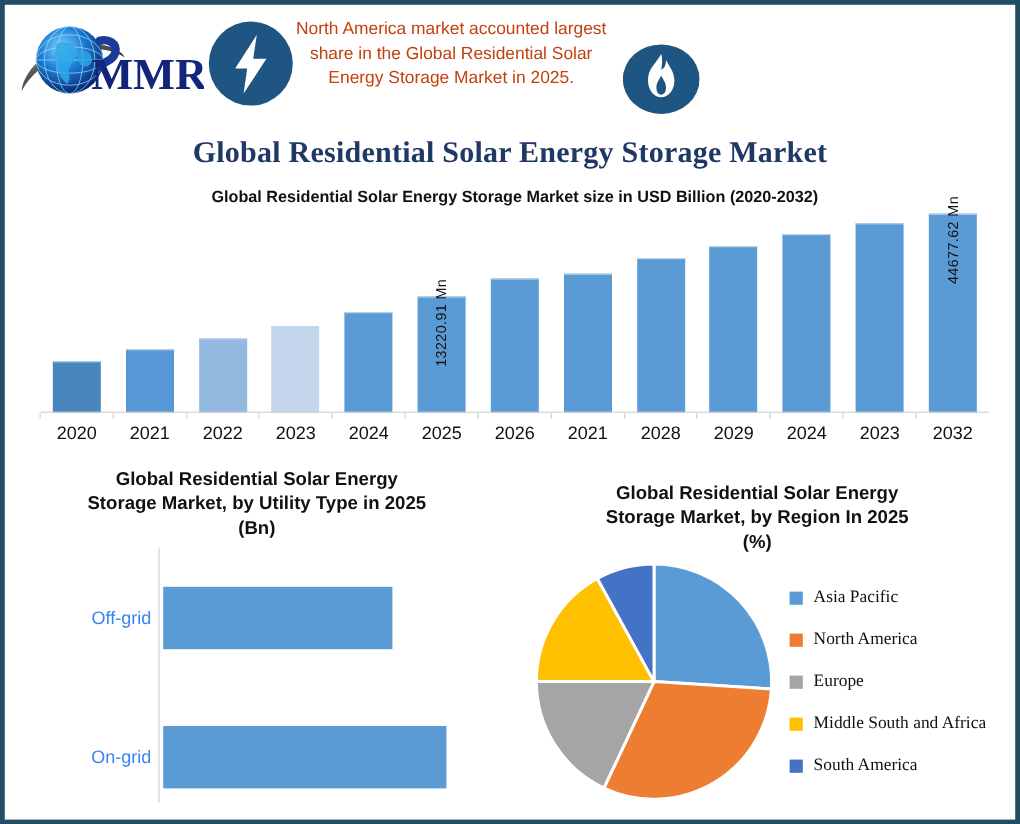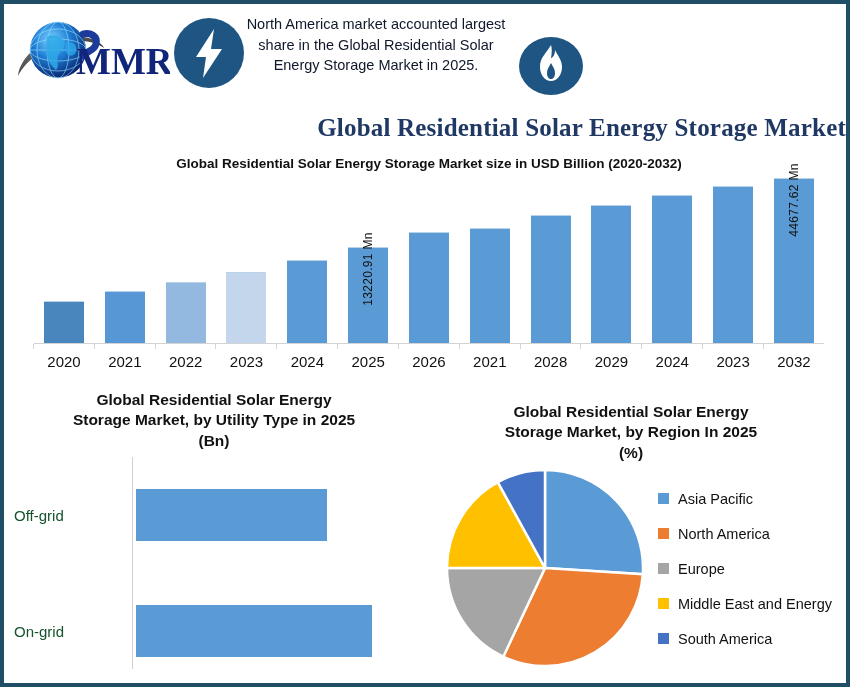--- a/index.html
+++ b/index.html
@@ -52,21 +52,21 @@
   }
 
   .stat-na {
     position: absolute;
     left: 236px;
     top: 10px;
     width: 272px;
     text-align: center;
     font-size: 14.5px;
     line-height: 1.42;
-    color: #0f172a;
+    color: #c2410c;
   }
   .stat-cagr {
     position: absolute;
     left: 580px;
     top: 10px;
     width: 266px;
     text-align: center;
     font-size: 14.5px;
     line-height: 1.42;
     color: #1a1a1a;
@@ -76,21 +76,21 @@
     display: block;
     margin-bottom: 4px;
     font-size: 14.5px;
   }
 
   .main-title {
     position: absolute;
     top: 110px;
     left: 0;
     width: 100%;
-    text-align: right;
+    text-align: center;
     font-family: "Liberation Serif", serif;
     font-weight: bold;
     font-size: 25px;
     color: #1F3864;
     letter-spacing: 0.2px;
   }
 
   
   .barchart-wrap {
     position: absolute;
@@ -226,23 +226,24 @@
     left: 0;
     width: 400px;
     height: 52px;
     display: flex;
     align-items: center;
   }
   .hbar-row.off { top: 32px; }
   .hbar-row.on  { top: 148px; }
   .hbar-label {
     width: 112px;
+    text-align: right;
     padding-right: 10px;
     font-size: 15px;
-    color: #14532d;
+    color: #3b82f6;
   }
   .hbar {
     height: 52px;
     background: #5B9BD5;
   }
 
   
   .region-panel {
     position: absolute;
     left: 412px;
@@ -260,20 +261,21 @@
     left: 28px;
     top: 2px;
     width: 202px;
     height: 202px;
   }
   .legend {
     position: absolute;
     left: 242px;
     top: 16px;
     width: 190px;
+    font-family: Liberation Serif, serif;
   }
   .legend-item {
     display: flex;
     align-items: center;
     height: 35px;
   }
   .legend-swatch {
     width: 11px;
     height: 11px;
     margin-right: 9px;
@@ -474,21 +476,21 @@
           <div class="legend-item">
             <span class="legend-swatch" style="background: rgb(237, 125, 49);"></span>
             <span class="legend-text">North America</span>
           </div>
           <div class="legend-item">
             <span class="legend-swatch" style="background: rgb(165, 165, 165);"></span>
             <span class="legend-text">Europe</span>
           </div>
           <div class="legend-item">
             <span class="legend-swatch" style="background: rgb(255, 192, 0);"></span>
-            <span class="legend-text">Middle East and Energy</span>
+            <span class="legend-text">Middle South and Africa</span>
           </div>
           <div class="legend-item">
             <span class="legend-swatch" style="background: rgb(68, 114, 196);"></span>
             <span class="legend-text">South America</span>
           </div>
         </div>
     </div>
   </div>
 
 </div>

